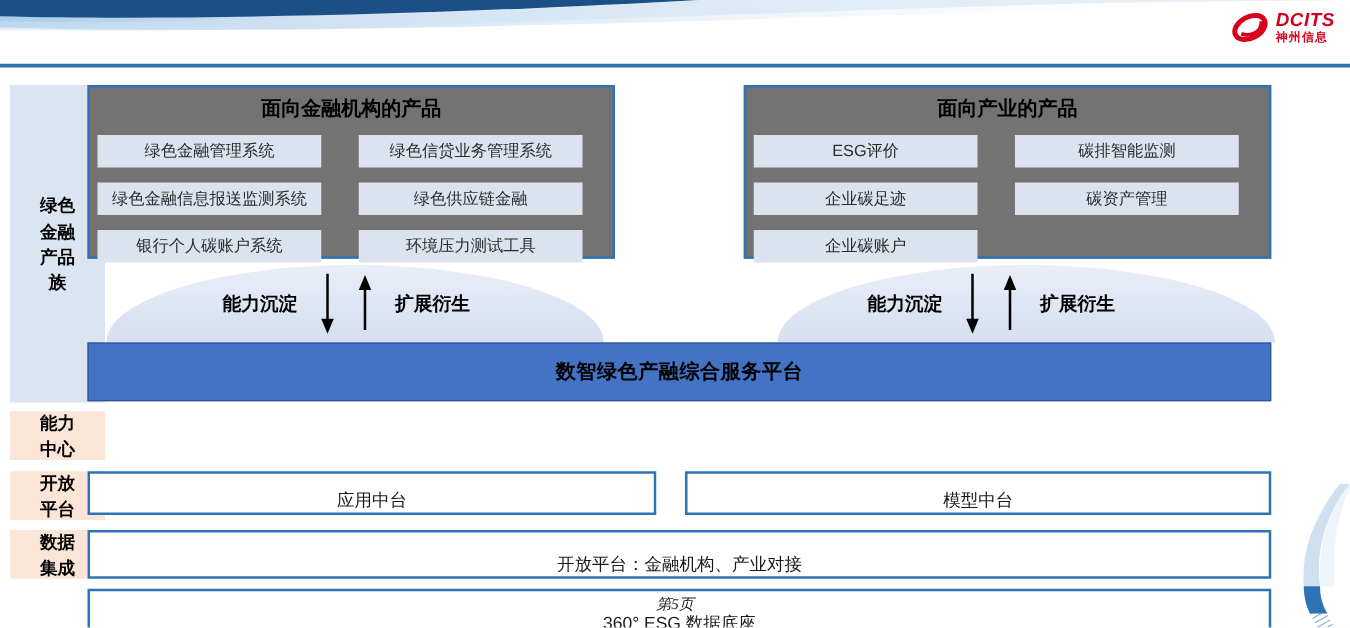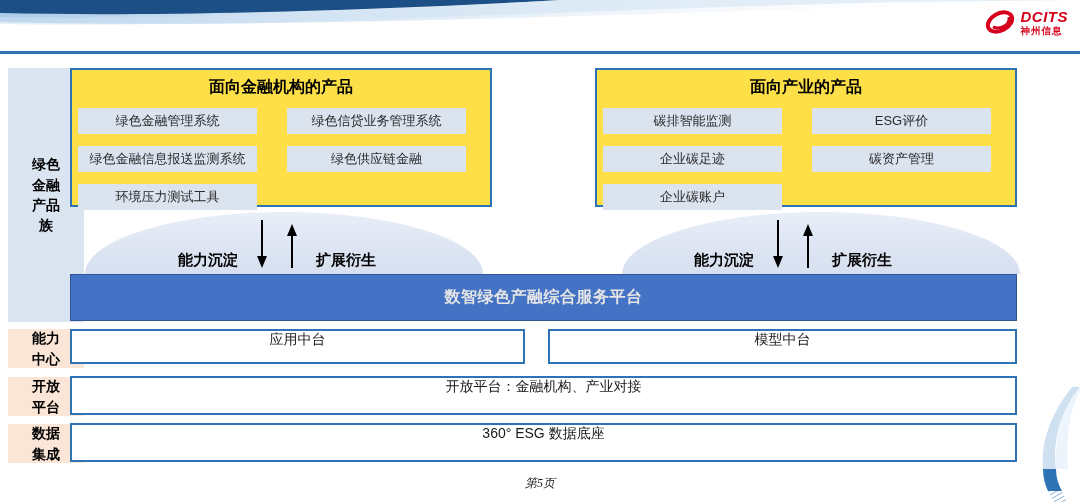--- a/index.html
+++ b/index.html
@@ -24,46 +24,46 @@
   
   .side{position:absolute;left:8px;width:76px;display:flex;align-items:center;justify-content:center;
         font-weight:bold;font-size:14px;text-align:center;}
   .side span{display:inline-block;width:2em;line-height:1.45;}
   .side-family{top:68px;height:254px;background:#dbe5f1;}
   .side-peach{background:#fbe5d6;}
   .side-cap{top:329px;height:39px;}
   .side-open{top:377px;height:39px;}
   .side-data{top:424px;height:39px;}
   
-  .pbox{position:absolute;top:68px;height:139px;width:422px;background:#fde047;
+  .pbox{position:absolute;top:68px;height:139px;width:422px;background:#737373;
         border:2px solid #2e74b5;box-sizing:border-box;}
   .pbox-left{left:70px;}
   .pbox-right{left:595px;}
   .pbox-title{text-align:center;font-weight:bold;font-size:16px;margin-top:7px;}
   .pbox-grid{display:grid;grid-template-columns:1fr 1fr;gap:12px 30px;padding:10px 24px 0 6px;}
   .pill{background:#dbe3ef;height:26px;display:flex;align-items:center;justify-content:center;
         font-size:13px;color:#2b2b2b;white-space:nowrap;}
   
   .dome{position:absolute;top:212px;height:62px;
         border-radius:50% 50% 0 0 / 100% 100% 0 0;
         background:linear-gradient(180deg,#e9eef8 0%,#dbe3f2 70%,#d7e0f0 100%);}
   .dome-left{left:85px;width:398px;}
   .dome-right{left:622px;width:398px;}
-  .flow{position:absolute;top:216px;height:54px;display:flex;align-items:flex-end;gap:18px;}
+  .flow{position:absolute;top:216px;height:54px;display:flex;align-items:center;gap:18px;}
   .flow-left{left:178px;}
   .flow-right{left:694px;}
   .flow-label{font-weight:bold;font-size:15px;white-space:nowrap;}
   .arrow{display:block;}
   
   .platform{position:absolute;left:70px;top:274px;width:947px;height:47px;box-sizing:border-box;
-            background:#4472c4;border:1px solid #2f5597;color:#e5e5e5;font-weight:bold;font-size:16px;
+            background:#4472c4;border:1px solid #2f5597;color:#000000;font-weight:bold;font-size:16px;
             display:flex;align-items:center;justify-content:center;letter-spacing:.5px;}
   
   .wbox{position:absolute;background:#fff;border:2px solid #2e74b5;box-sizing:border-box;
-        display:flex;align-items:flex-start;justify-content:center;font-size:14px;color:#1a1a1a;}
+        display:flex;align-items:flex-end;justify-content:center;font-size:14px;color:#1a1a1a;margin-top:48px;}
   .cap-box1{left:70px;top:329px;width:455px;height:35px;}
   .cap-box2{left:548px;top:329px;width:469px;height:35px;}
   .open-box{left:70px;top:376px;width:947px;height:39px;}
   .data-box{left:70px;top:423px;width:947px;height:39px;}
   
   .footer{position:absolute;left:0;top:475px;width:1080px;text-align:center;
           font-family:"Liberation Serif","DejaVu Serif",serif;
           font-style:italic;font-size:12px;color:#1a1a1a;}
   
   .ribbon{position:absolute;right:0;bottom:0;}
@@ -111,29 +111,30 @@
   <span>数据集成</span>
 </div>
 
 <div class="pbox pbox-left">
   <div class="pbox-title">面向金融机构的产品</div>
   <div class="pbox-grid">
     <div class="pill">绿色金融管理系统</div>
     <div class="pill">绿色信贷业务管理系统</div>
     <div class="pill">绿色金融信息报送监测系统</div>
     <div class="pill">绿色供应链金融</div>
+    <div class="pill">银行个人碳账户系统</div>
     <div class="pill">环境压力测试工具</div>
   </div>
 </div>
 
 <div class="pbox pbox-right">
   <div class="pbox-title">面向产业的产品</div>
   <div class="pbox-grid">
+    <div class="pill">ESG评价</div>
     <div class="pill">碳排智能监测</div>
-    <div class="pill">ESG评价</div>
     <div class="pill">企业碳足迹</div>
     <div class="pill">碳资产管理</div>
     <div class="pill">企业碳账户</div>
   </div>
 </div>
 
 <div class="dome dome-left"></div>
 <div class="dome dome-right"></div>
 
 <div class="flow flow-left">

